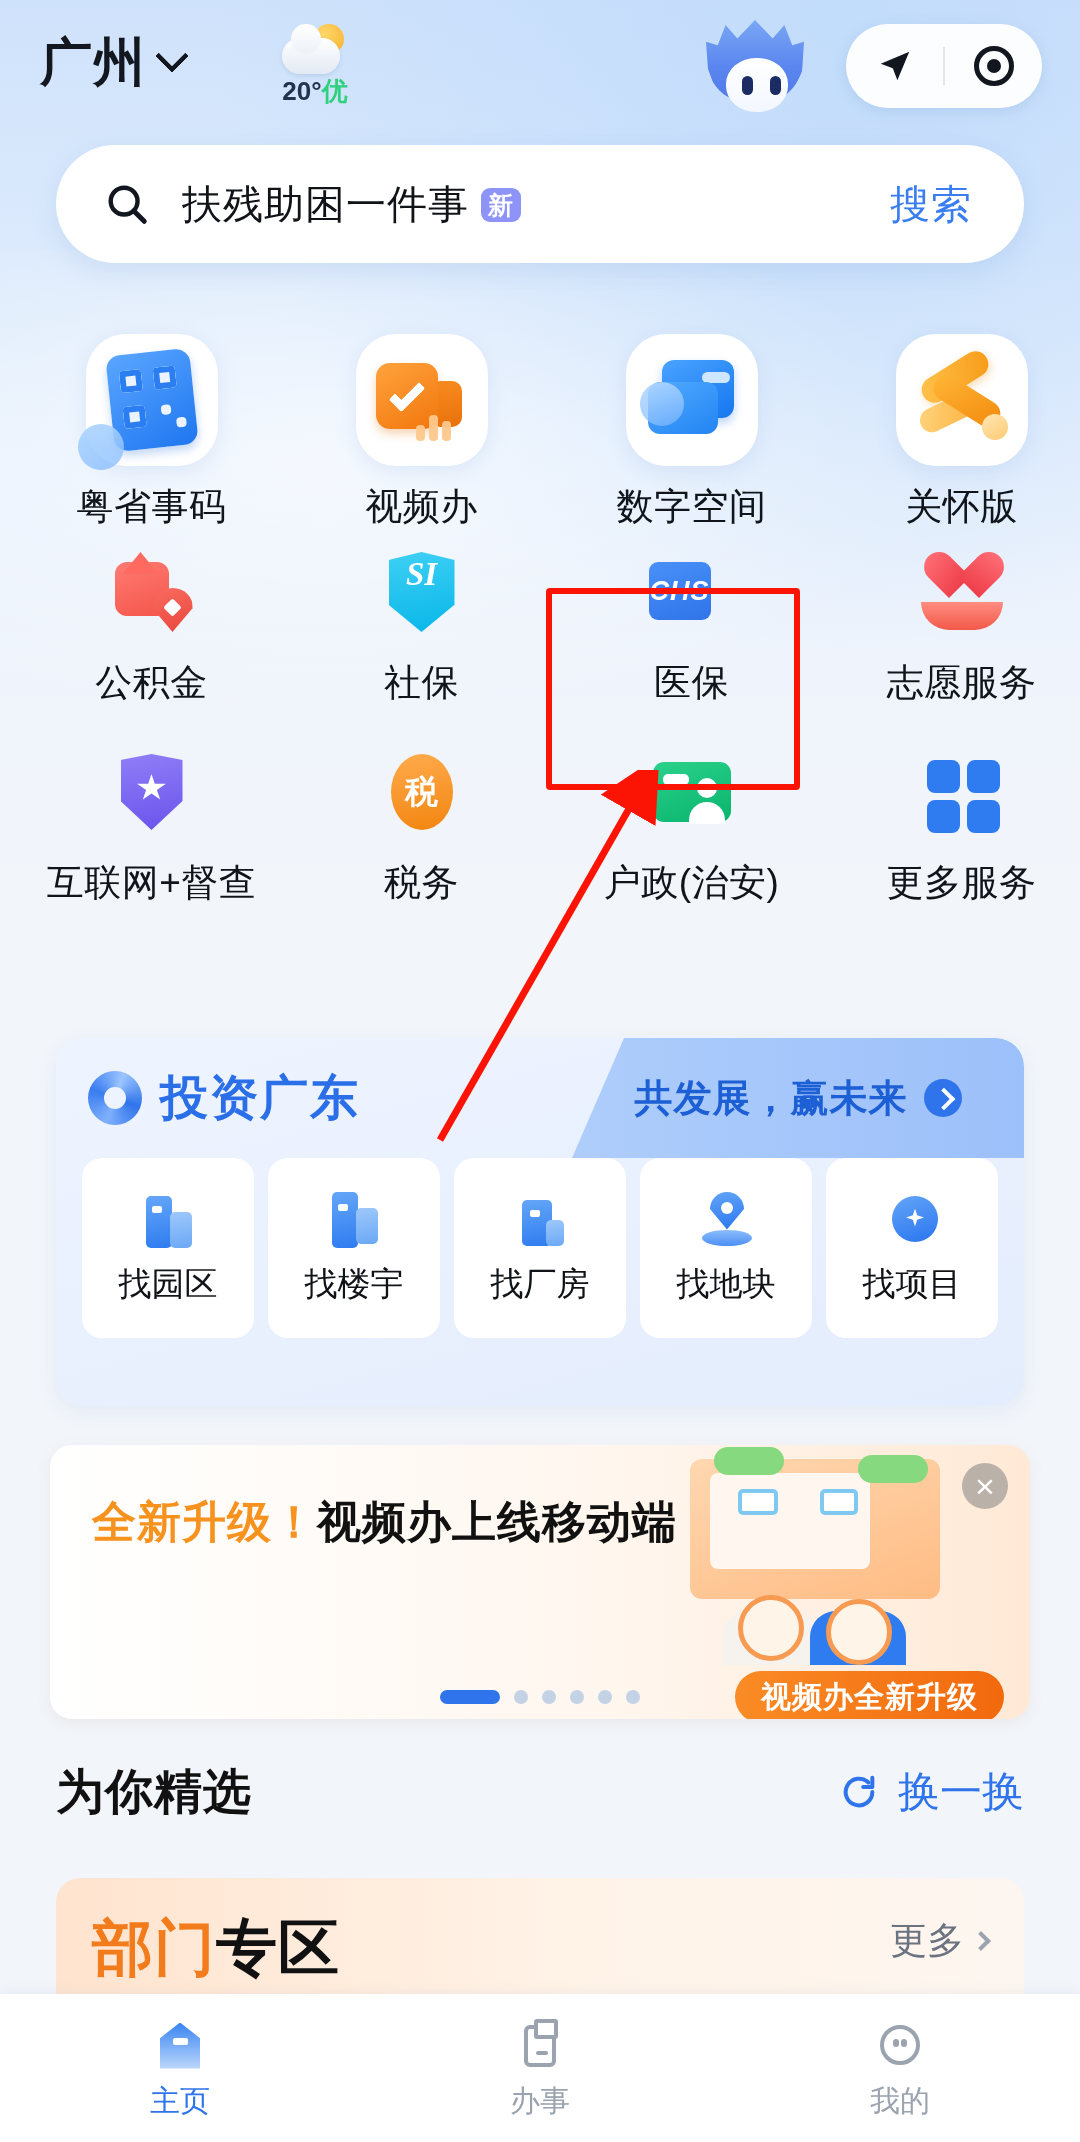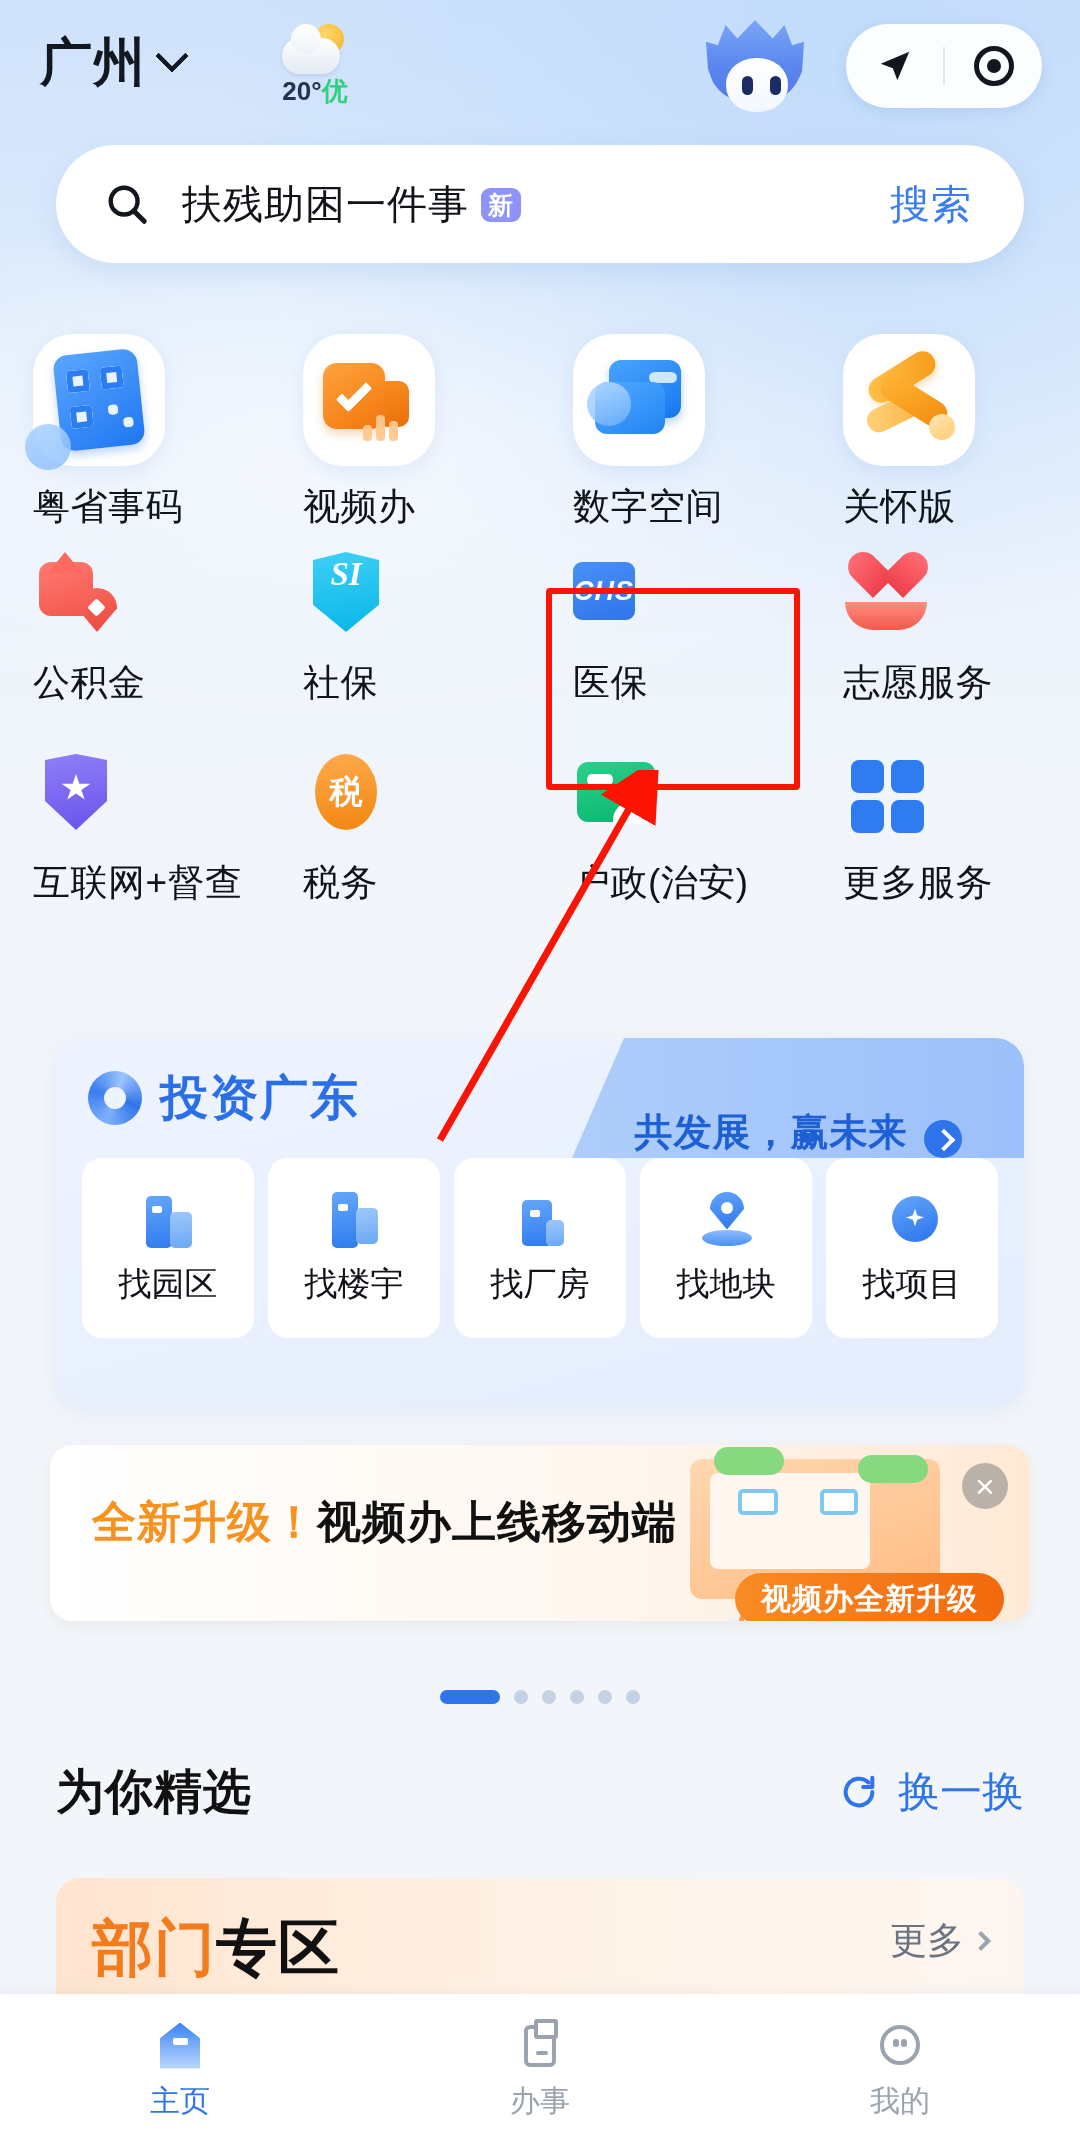--- a/index.html
+++ b/index.html
@@ -74,21 +74,21 @@
   .sbadge {
     display:inline-block; margin-left:12px; vertical-align:4px;
     background:#8e93f7; color:#fff; font-size:25px; font-weight:600;
     padding:3px 7px; border-radius:9px; line-height:1.15;
   }
   .sbtn { margin-left:auto; margin-right:52px; font-size:40px; color:#3a7df0; font-weight:500; letter-spacing:1px; }
 
   
   .grid { position:absolute; left:0; top:320px; width:1080px; }
   .grow { display:flex; }
-  .gcell { width:270px; display:flex; flex-direction:column; align-items:flex-start; position:relative;padding-left:33px; }
+  .gcell { width:270px; display:flex; flex-direction:column; align-items:center; position:relative;padding-left:33px; }
   .g1 .gcell { height:220px; padding-top:14px; }
   .g2 .gcell, .g3 .gcell { height:200px; padding-top:10px; }
 
   .tile { width:132px; height:132px; border-radius:40px; background:#fff; position:relative;
           box-shadow:0 6px 20px rgba(140,175,225,.20); display:flex; align-items:center; justify-content:center; }
   .glabel { margin-top:16px; font-size:37px; color:#10141b; font-weight:500; letter-spacing:.5px; }
   .g2 .glabel, .g3 .glabel { font-size:37px; margin-top:22px; }
 
   
   .ic-code { width:84px; height:96px; border-radius:14px;
@@ -198,21 +198,21 @@
   .inv-head { position:relative; height:120px; }
   .inv-left { position:absolute; left:32px; top:28px; display:flex; align-items:center; gap:18px; }
   .inv-logo { width:54px; height:54px; border-radius:50%;
      background:conic-gradient(from 200deg,#7fb0fb,#3a7df0,#9cc4ff,#2f74ea,#7fb0fb); position:relative; }
   .inv-logo:after { content:""; position:absolute; left:16px; top:16px; width:22px; height:22px; border-radius:50%;
      background:#eef4ff; }
   .inv-title { font-size:48px; font-weight:700; color:#2a6fe8; letter-spacing:2px; }
   .inv-right { position:absolute; right:0; top:0; height:120px; width:452px;
      background:linear-gradient(90deg,#aecdfb,#9cc0fa); border-radius:0 28px 0 0;
      clip-path:polygon(52px 0, 100% 0, 100% 100%, 0 100%);
-     display:flex; align-items:flex-end; justify-content:center; gap:16px; }
+     display:flex; align-items:center; justify-content:center; gap:16px; }
   .inv-slogan { font-size:38px; font-weight:700; color:#1d5fd4; letter-spacing:1px; }
   .inv-go { width:38px; height:38px; border-radius:50%; background:#2f74ea; position:relative; }
   .inv-go:after { content:""; position:absolute; left:12px; top:12px; width:12px; height:12px;
      border-top:4px solid #fff; border-right:4px solid #fff; transform:rotate(45deg); }
 
   .inv-items { display:flex; padding:0 26px; gap:14px; }
   .inv-cell { flex:1; height:180px; background:#fff; border-radius:20px;
      display:flex; flex-direction:column; align-items:center; justify-content:center; gap:12px; }
   .inv-ic { width:56px; height:60px; position:relative; }
   .inv-lb { font-size:33px; color:#101318; font-weight:500; }
@@ -228,21 +228,21 @@
   .pin-ic:after { content:""; position:absolute; left:11px; top:10px; width:12px; height:12px; border-radius:50%; background:#fff; }
   .pin-base { position:absolute; left:4px; bottom:4px; width:50px; height:16px; border-radius:50%;
      background:linear-gradient(180deg,#8cbcfa,#4b90f4); }
 
   .glb { position:absolute; left:8px; top:6px; width:46px; height:46px; border-radius:50%;
      background:linear-gradient(160deg,#63a5f8,#2a75ef); }
   .glb:after { content:""; position:absolute; left:14px; top:13px; width:18px; height:18px;
      background:#fff; clip-path:polygon(50% 0,62% 38%,100% 50%,62% 62%,50% 100%,38% 62%,0 50%,38% 38%); }
 
   
-  .promo { position:absolute; left:50px; top:1445px; width:980px; height:176px;
+  .promo { position:absolute; left:50px; top:1445px; width:980px; height:274px;
      background:linear-gradient(90deg,#ffffff 0%, #fff6ee 58%, #ffe9d6 100%);
      border-radius:22px; overflow:hidden; box-shadow:0 4px 14px rgba(170,150,130,.12); }
   .promo-t1 { position:absolute; left:42px; top:48px; font-size:44px; font-weight:700; color:#111; letter-spacing:1px;}
   .promo-t1 em { font-style:normal; color:#f7921e; }
   .promo-t2 { position:absolute; left:42px; top:126px; font-size:37px; color:#9aa0a8; letter-spacing:1px; }
   .promo-art { position:absolute; right:0; top:0; width:400px; height:220px; }
   .pa-board { position:absolute; left:60px; top:14px; width:250px; height:140px; border-radius:12px;
      background:linear-gradient(160deg,#ffd7b0,#ffbc84); }
   .pa-screen { position:absolute; left:80px; top:28px; width:160px; height:96px; border-radius:8px; background:#fff7ef; }
   .pa-chip { position:absolute; left:108px; top:44px; width:40px; height:26px; border-radius:5px; background:#fff; box-shadow:inset 0 0 0 4px #7fc8f0;}

